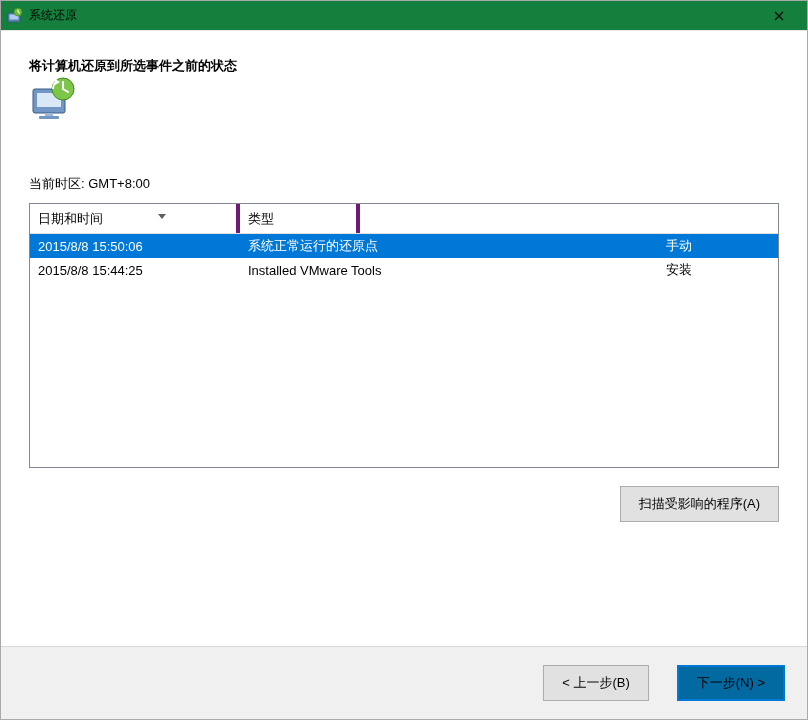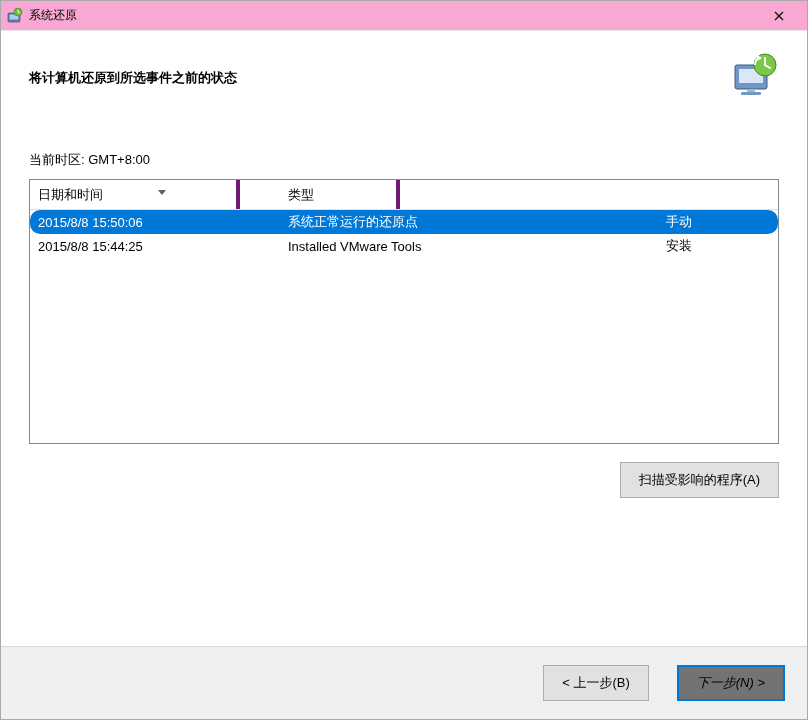--- a/index.html
+++ b/index.html
@@ -21,21 +21,21 @@
       border: 1px solid #a9a9a9;
       background: #fff;
       display: flex;
       flex-direction: column;
     }
     .titlebar {
       height: 30px;
       display: flex;
       align-items: center;
       padding: 0 8px 0 6px;
-      background: #f9a8d4;
+      background: #15803d;
       border-bottom: 1px solid #e6e6e6;
     }
     .titlebar .app-icon {
       width: 16px;
       height: 16px;
       margin-right: 6px;
       flex-shrink: 0;
     }
     .titlebar .title {
       flex: 1;
@@ -56,21 +56,22 @@
     }
     .content {
       flex: 1;
       padding: 20px 28px 12px 28px;
       display: flex;
       flex-direction: column;
       position: relative;
     }
     .header-row {
       display: flex;
-      align-items: center;
+      align-items: flex-start;
+      flex-direction: column;
     }
     .page-heading {
       font-size: 13px;
       font-weight: bold;
       color: #000;
       flex: 1;
       padding-top: 6px;
     }
     .wizard-icon {
       width: 48px;
@@ -99,65 +100,63 @@
       border-right: 4px solid #701a75;
       padding: 0 8px;
       display: flex;
       align-items: center;
       font-size: 13px;
       color: #000;
       position: relative;
     }
     .col-date { width: 210px; }
     .col-desc { flex: 1; }
-    .col-type { width: 120px; border-right: none; margin-left: 40px; }
+    .col-type { width: 120px; border-right: none; }
     .sort-indicator {
       position: absolute;
       right: 70px;
       top: 4px;
     }
     .table-body .row {
       display: flex;
       height: 24px;
       align-items: center;
-      border-radius: 10px;
     }
     .table-body .row.selected {
       background: #0078d7;
       color: #fff;
     }
     .table-body .row .cell {
       padding: 0 8px;
       font-size: 13px;
       overflow: hidden;
       white-space: nowrap;
     }
     .table-body .row .cell.col-date { width: 210px; }
-    .table-body .row .cell.col-desc { flex: 1; margin-left: 40px; }
+    .table-body .row .cell.col-desc { flex: 1; }
     .table-body .row .cell.col-type { width: 120px; }
     .scan-row {
       margin-top: 18px;
       display: flex;
       justify-content: flex-end;
     }
     .btn {
       font-family: inherit;
       font-size: 13px;
       height: 36px;
       padding: 0 18px;
       background: #e1e1e1;
       border: 1px solid #adadad;
       cursor: pointer;
       color: #000;
       min-width: 90px;
     }
     .btn.default {
       border: 2px solid #0078d7;
-      background: #737373;
-      font-style: italic;
+      background: #0369a1;
     }
     .footer {
       border-top: 1px solid #d9d9d9;
       padding: 18px 22px;
       display: flex;
       justify-content: flex-end;
       gap: 28px;
       background: #f0f0f0;
     }
     .footer .btn {

